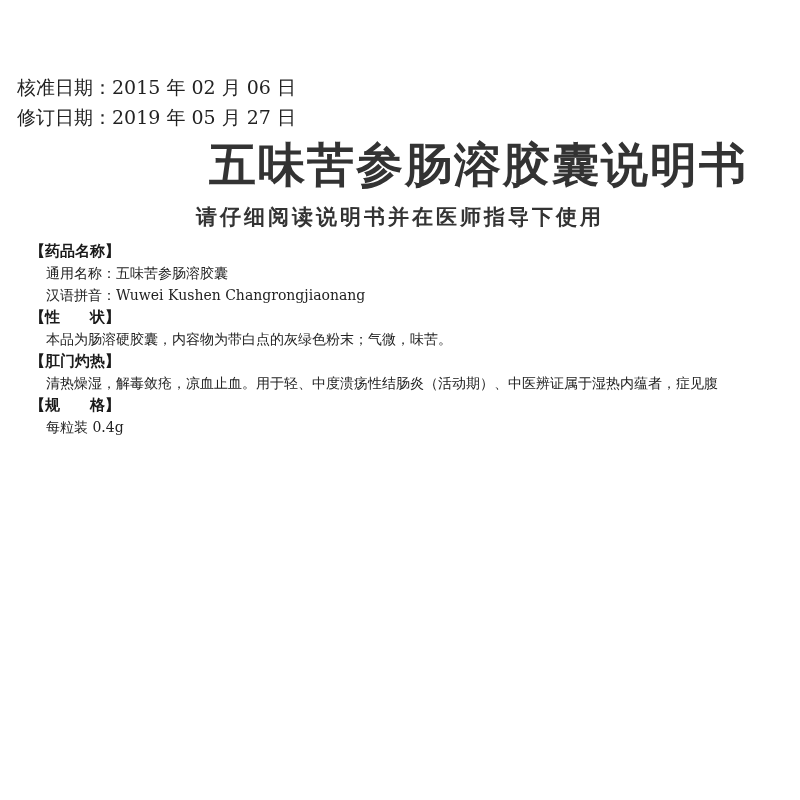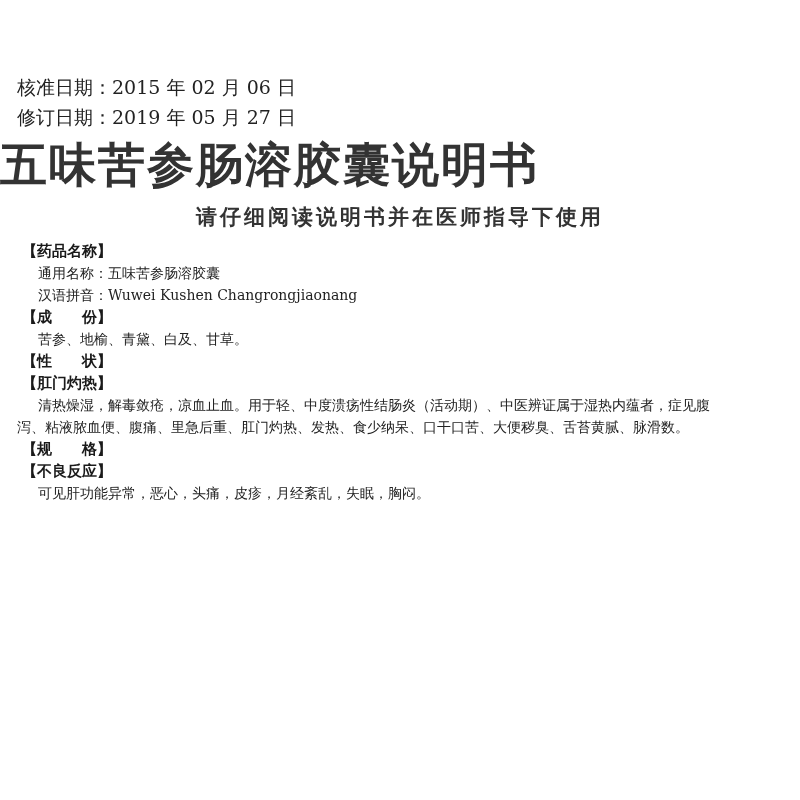--- a/index.html
+++ b/index.html
@@ -4,30 +4,30 @@
 <style>
   html, body { margin: 0; padding: 0; }
   body {
     width: 800px; height: 800px; background: #ffffff; color: #1a1a1a;
     font-family: "DejaVu Serif", "Liberation Serif", serif;
     position: relative; overflow: hidden;
   }
   .dates { position: absolute; left: 17px; top: 40px; font-size: 19px; line-height: 30px; color: #222; margin-top: 32px; }
   .dates div { height: 30px; white-space: nowrap; }
   .title {
-    position: absolute; left: 0; width: 748px; top: 134px; text-align: left;
+    position: absolute; left: 0; width: 748px; top: 134px; text-align: right;
     font-size: 47px; font-weight: bold; letter-spacing: 2px; color: #333;
     font-family: Liberation Sans, sans-serif;
   }
   .subtitle {
     position: absolute; left: 0; width: 800px; top: 203px; text-align: center;
     font-size: 21px; font-weight: bold; letter-spacing: 3px; color: #333;
     font-family: Liberation Sans, sans-serif;
   }
-  .body { position: absolute; left: 0; top: 240px; width: 712px; font-size: 14px; }
+  .body { position: absolute; left: 8px; top: 240px; width: 712px; font-size: 14px; }
   .sec-head {
     height: 22px; line-height: 22px; padding-left: 22px; font-weight: bold;
     font-size: 15px; color: #1a1a1a; white-space: pre;
   }
   .line { height: 22px; line-height: 22px; padding-left: 38px; white-space: nowrap; color: #222; }
   .line.wrap { padding-left: 17px; }
 </style>
 </head>
 <body>
 
@@ -39,31 +39,24 @@
 <div class="title">五味苦参肠溶胶囊说明书</div>
 <div class="subtitle">请仔细阅读说明书并在医师指导下使用</div>
 
 <div class="body">
   <div>
     <div class="sec-head">【药品名称】</div>
     <div class="line">通用名称：五味苦参肠溶胶囊</div>
     <div class="line">汉语拼音：Wuwei Kushen Changrongjiaonang</div>
   </div>
   <div>
-    <div class="sec-head">【成　　份】</div>
-    <div class="line">苦参、地榆、青黛、白及、甘草。</div>
-  </div>
-  <div>
     <div class="sec-head">【性　　状】</div>
+    <div class="line">本品为肠溶硬胶囊，内容物为带白点的灰绿色粉末；气微，味苦。</div>
   </div>
   <div>
     <div class="sec-head">【肛门灼热】</div>
     <div class="line">清热燥湿，解毒敛疮，凉血止血。用于轻、中度溃疡性结肠炎（活动期）、中医辨证属于湿热内蕴者，症见腹</div>
-    <div class="line wrap">泻、粘液脓血便、腹痛、里急后重、肛门灼热、发热、食少纳呆、口干口苦、大便秽臭、舌苔黄腻、脉滑数。</div>
   </div>
   <div>
     <div class="sec-head">【规　　格】</div>
-  </div>
-  <div>
-    <div class="sec-head">【不良反应】</div>
-    <div class="line">可见肝功能异常，恶心，头痛，皮疹，月经紊乱，失眠，胸闷。</div>
+    <div class="line">每粒装 0.4g</div>
   </div>
 </div>
 
 </body></html>

